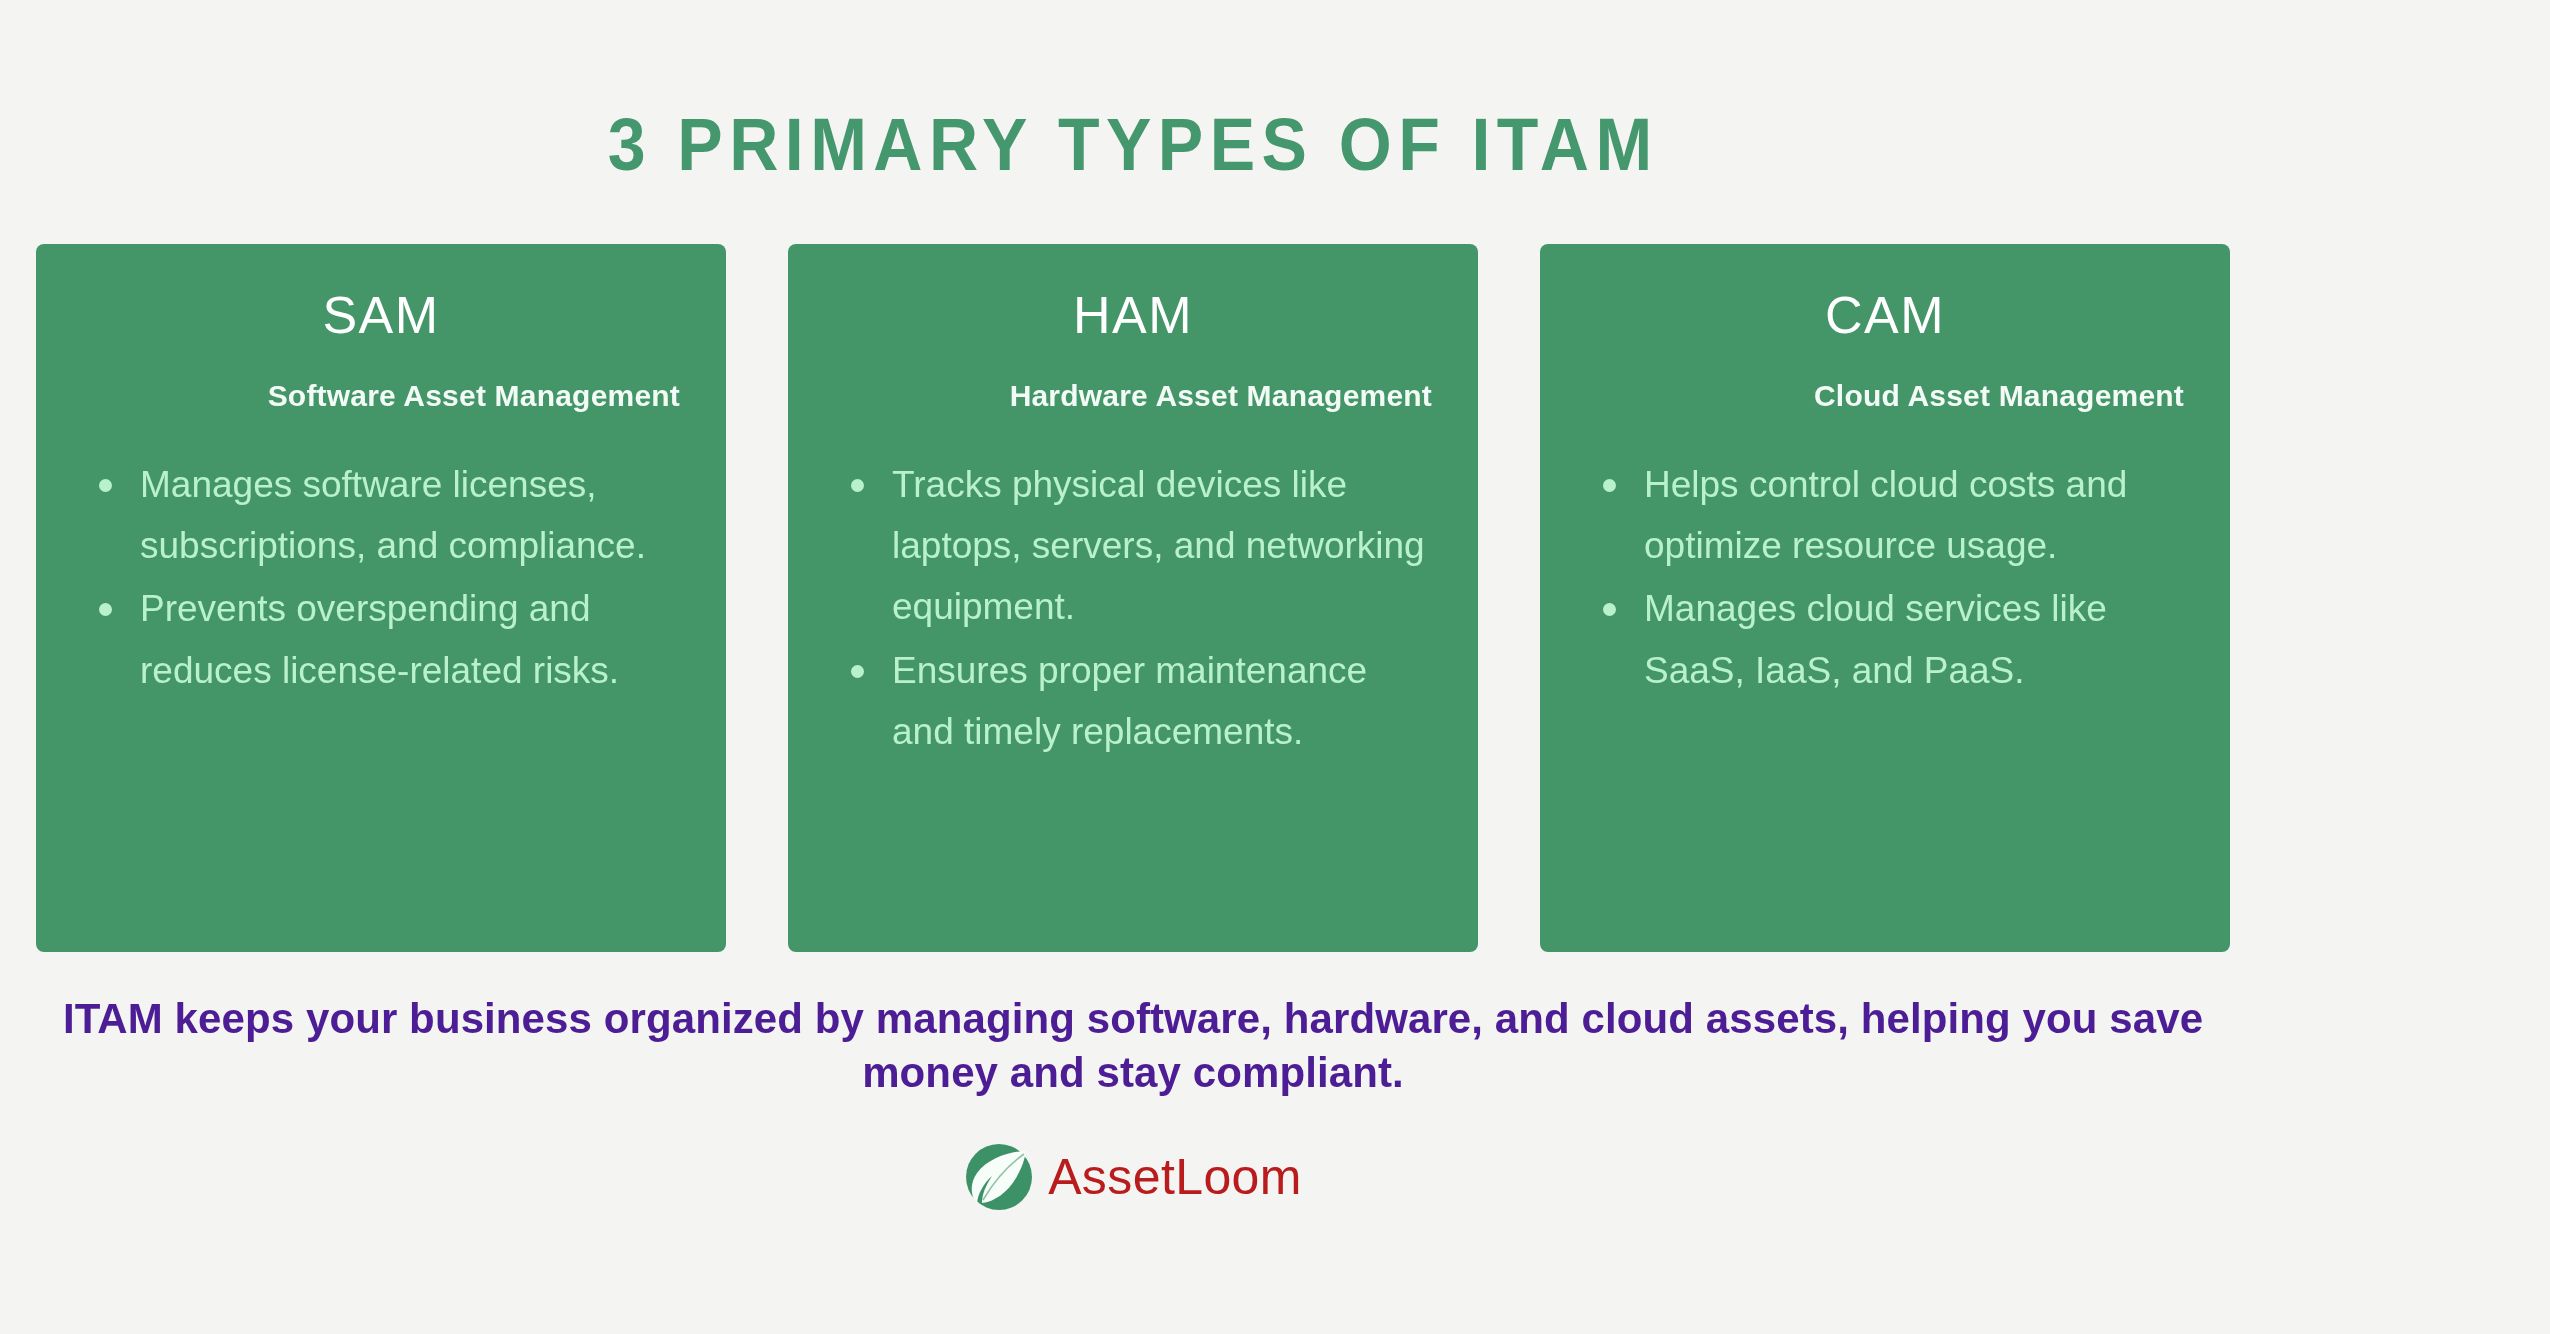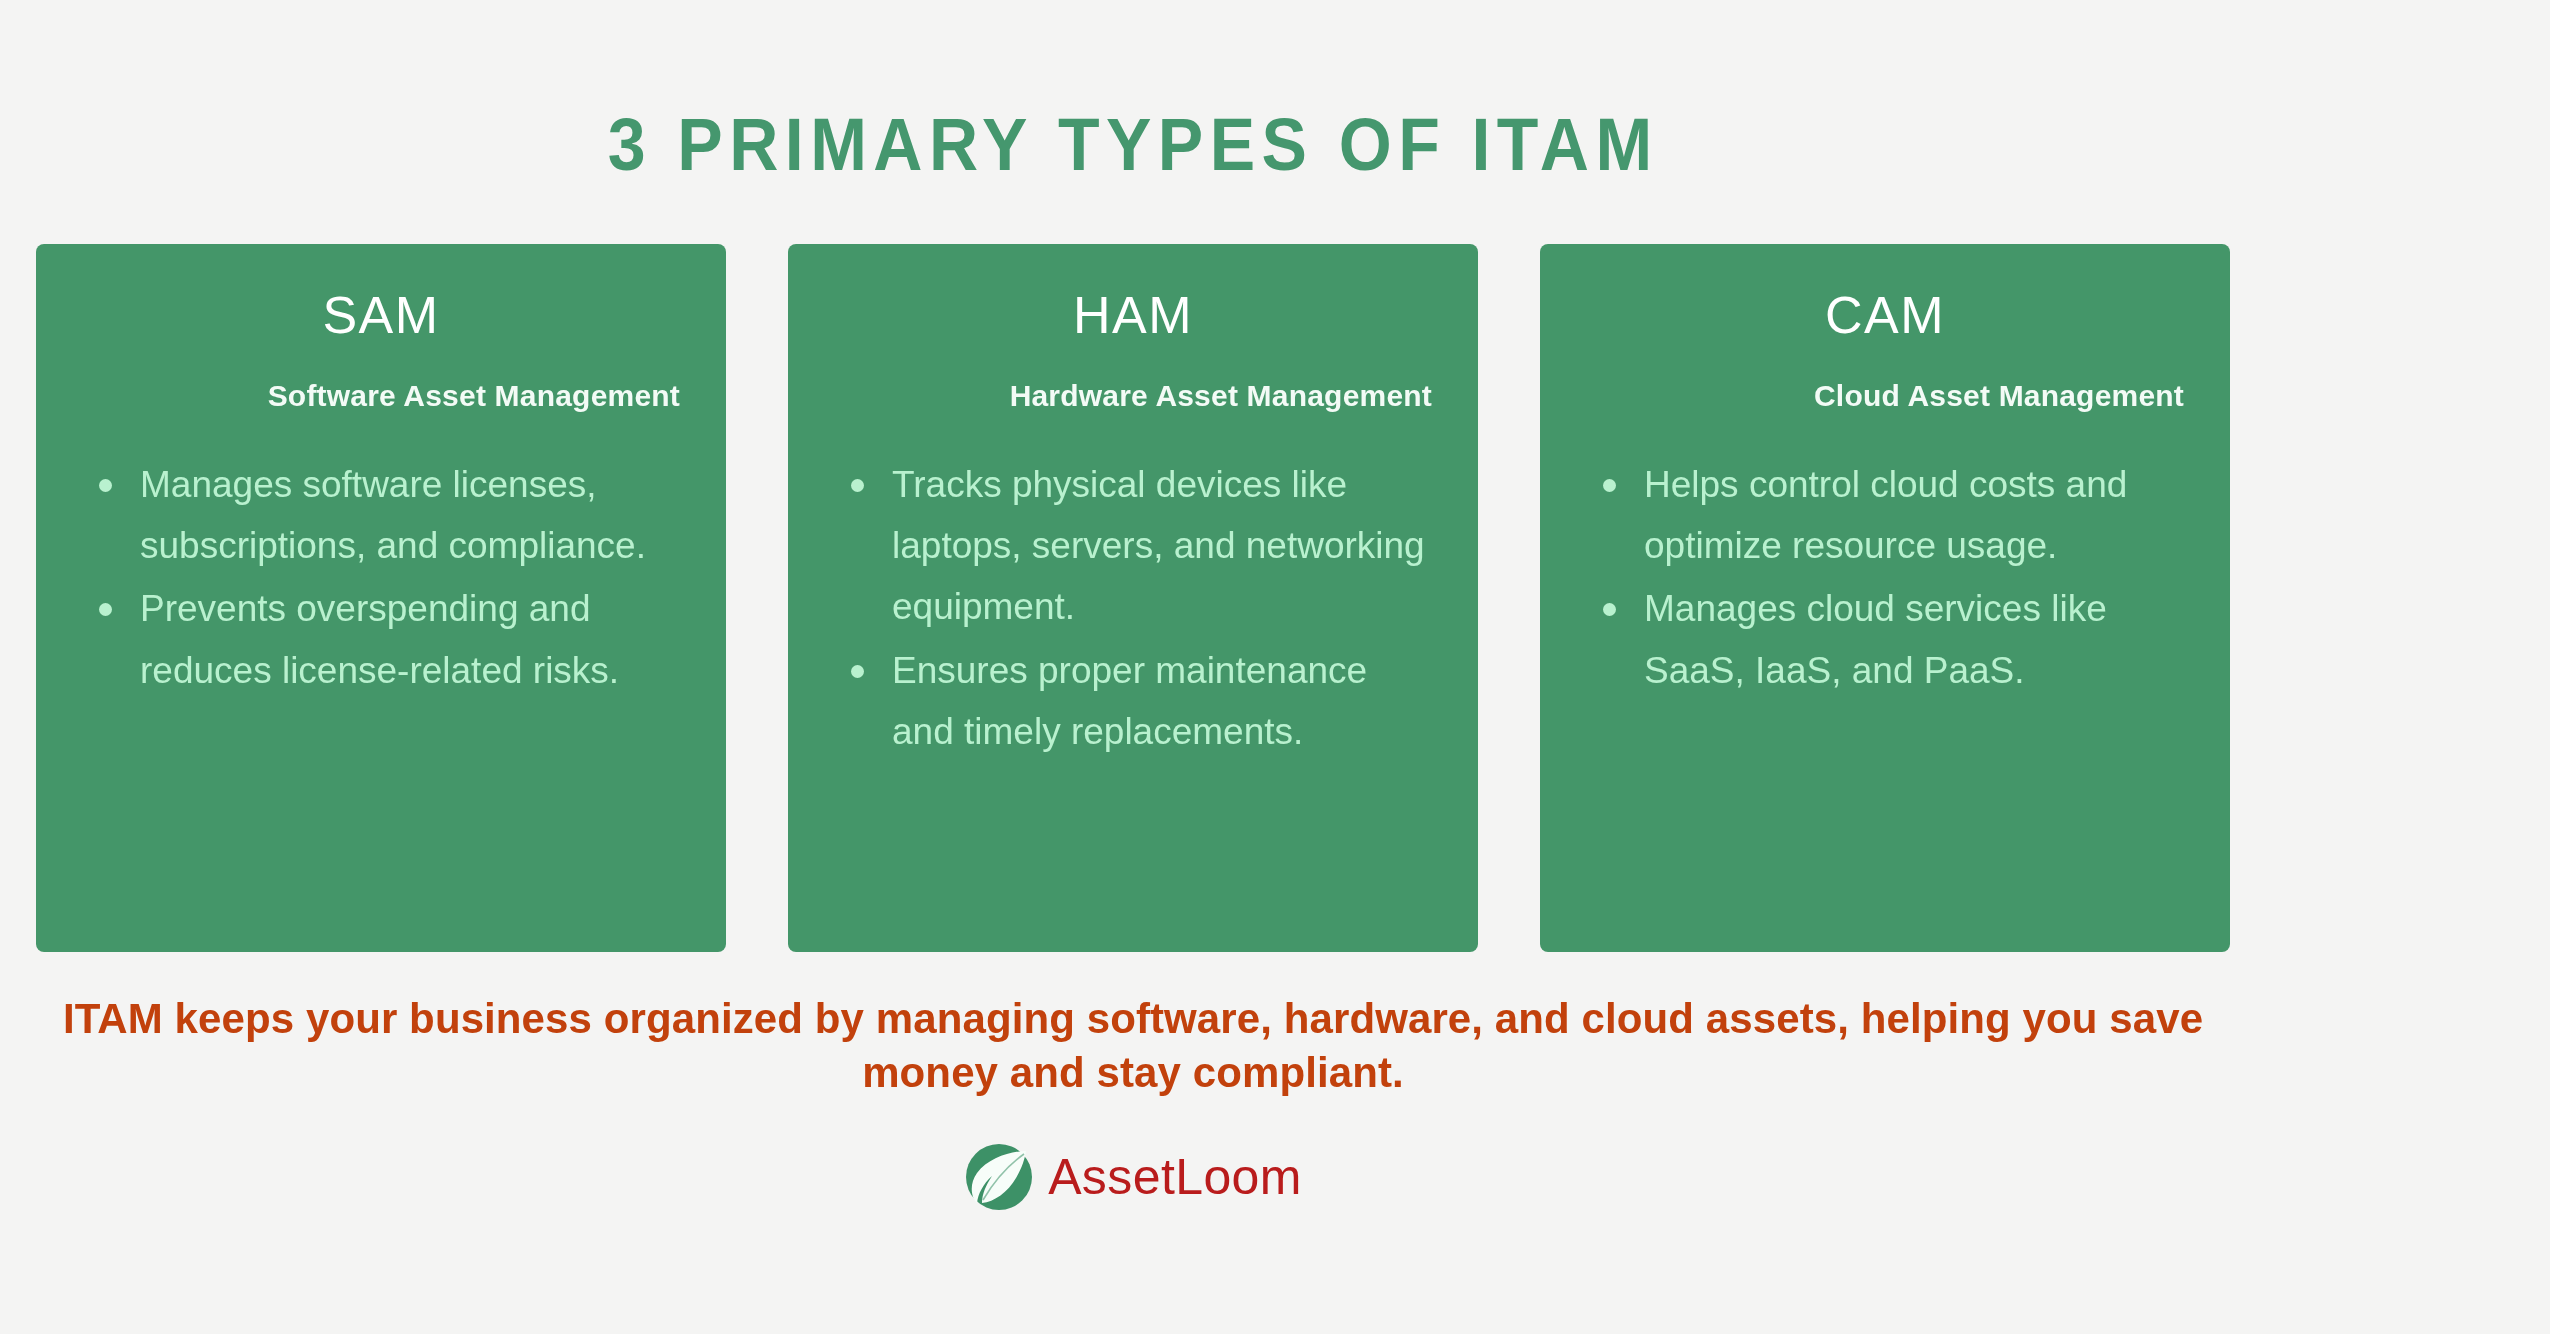--- a/index.html
+++ b/index.html
@@ -103,21 +103,21 @@
     border-radius: 50%;
     background: #b9f1cf;
   }
 
   
   .footer-summary {
     margin-top: 40px;
     width: 2160px;
     text-align: center;
     font-family: "Liberation Sans Narrow", "Liberation Sans", sans-serif;
-    color: #c2410c;
+    color: #4c1d95;
     font-size: 42px;
     font-weight: bold;
     line-height: 1.28;
     letter-spacing: 0.1px;
   }
 
   
   .logo-row {
     margin-top: 42px;
     display: flex;

